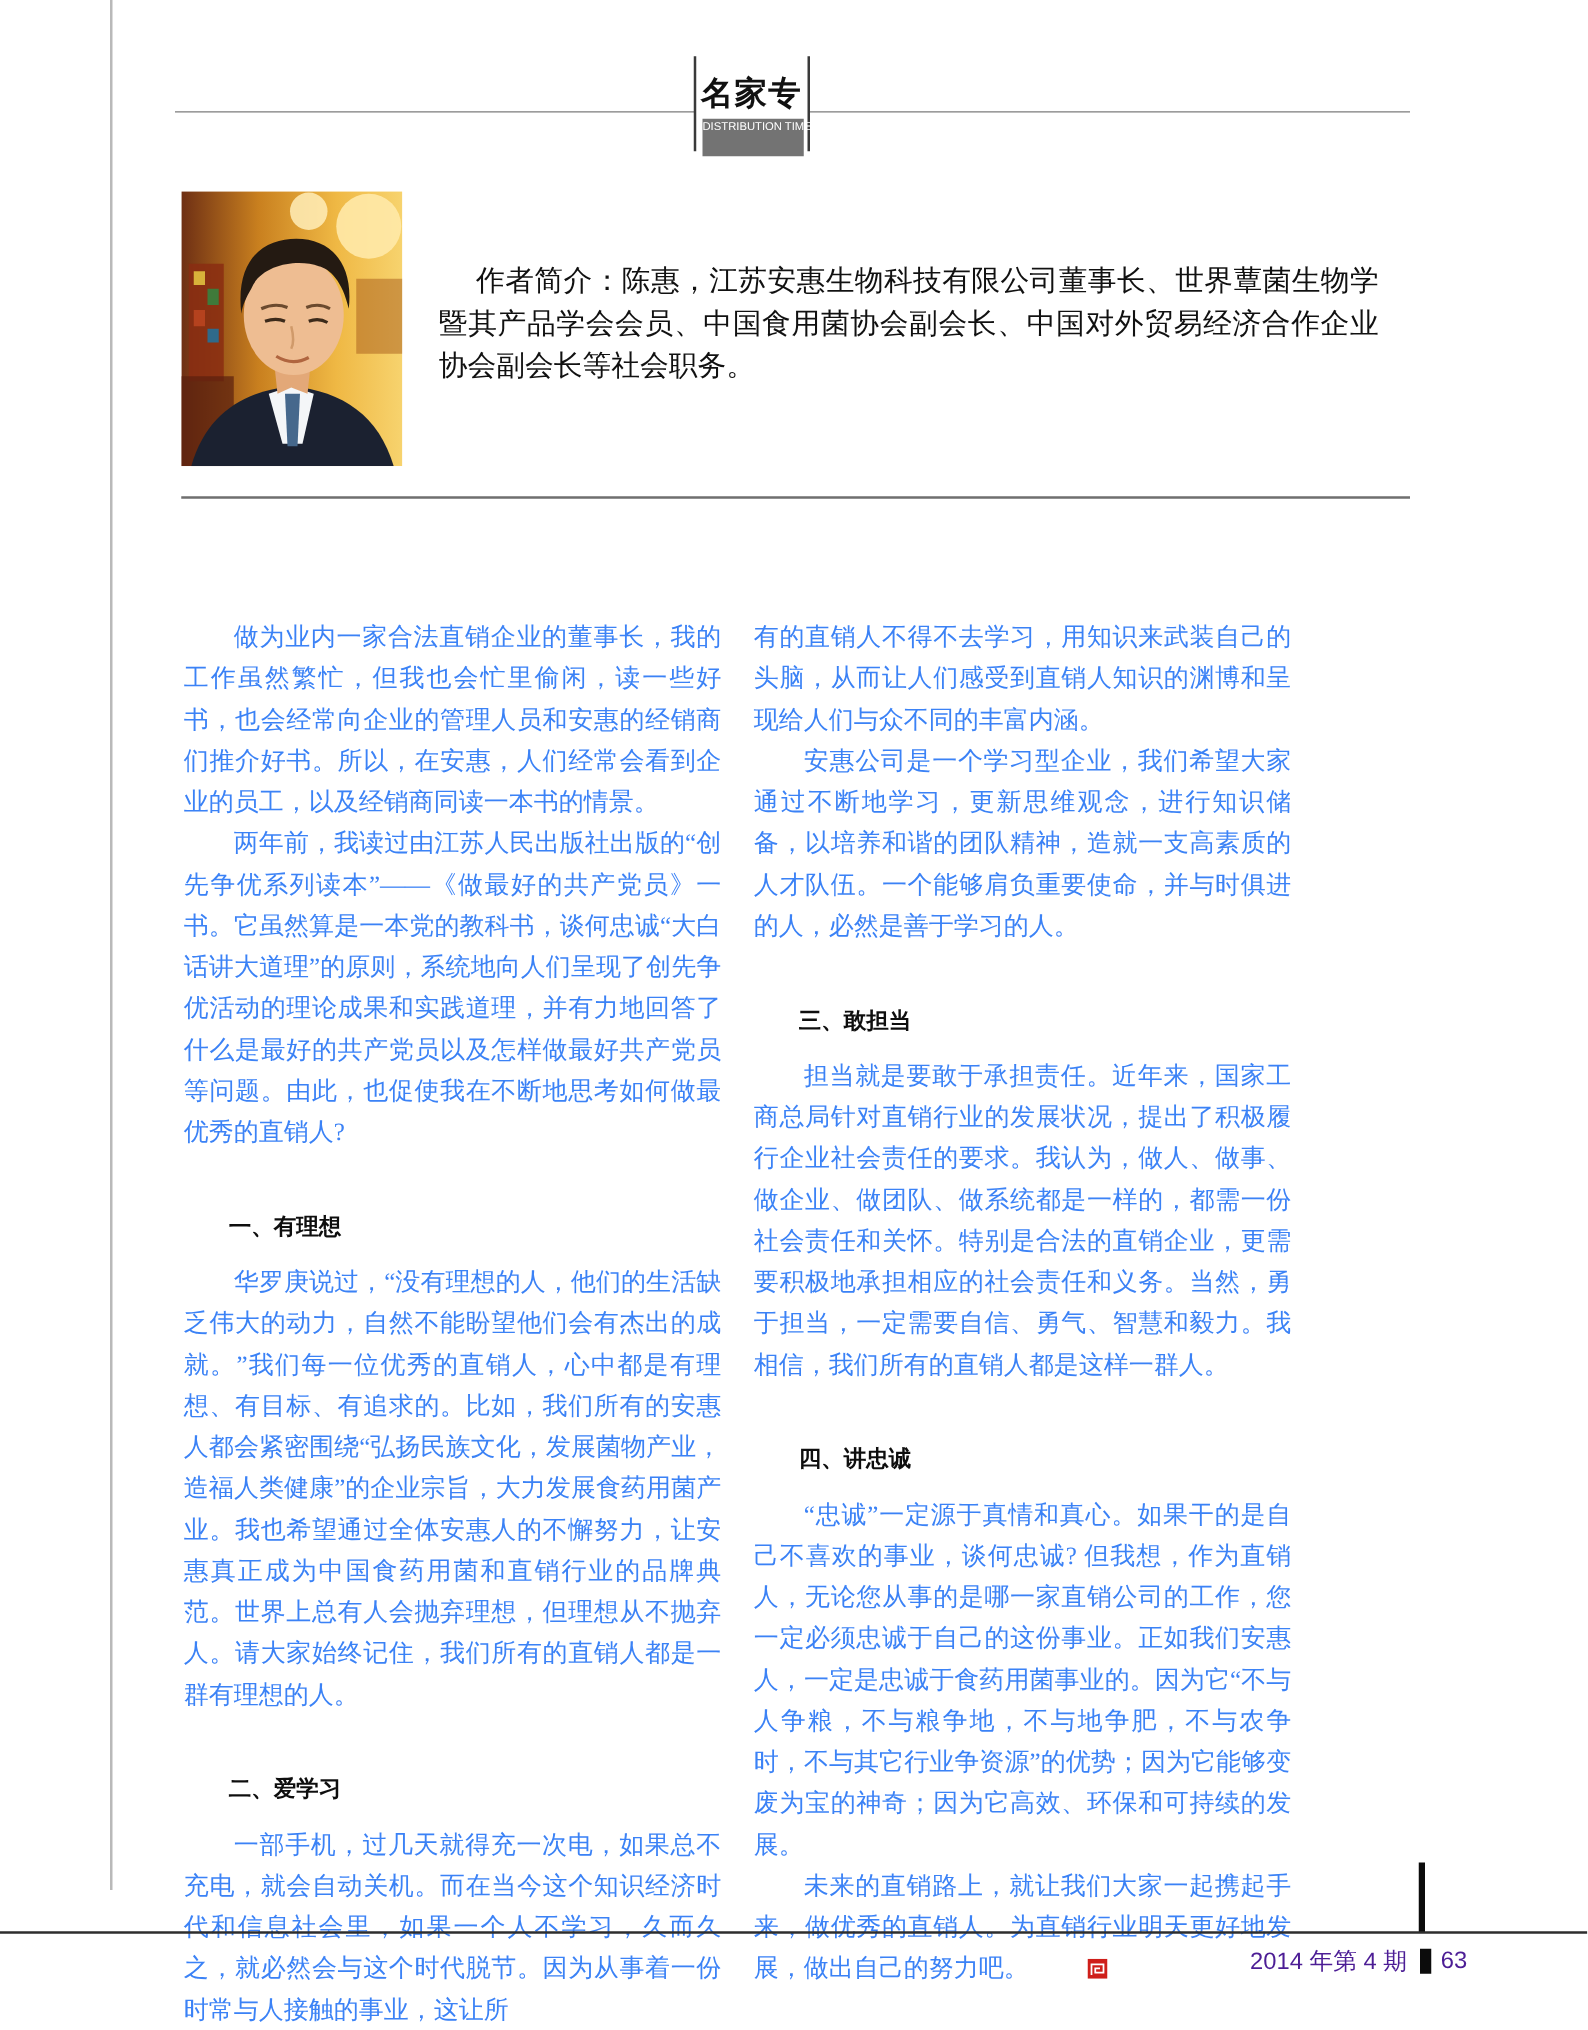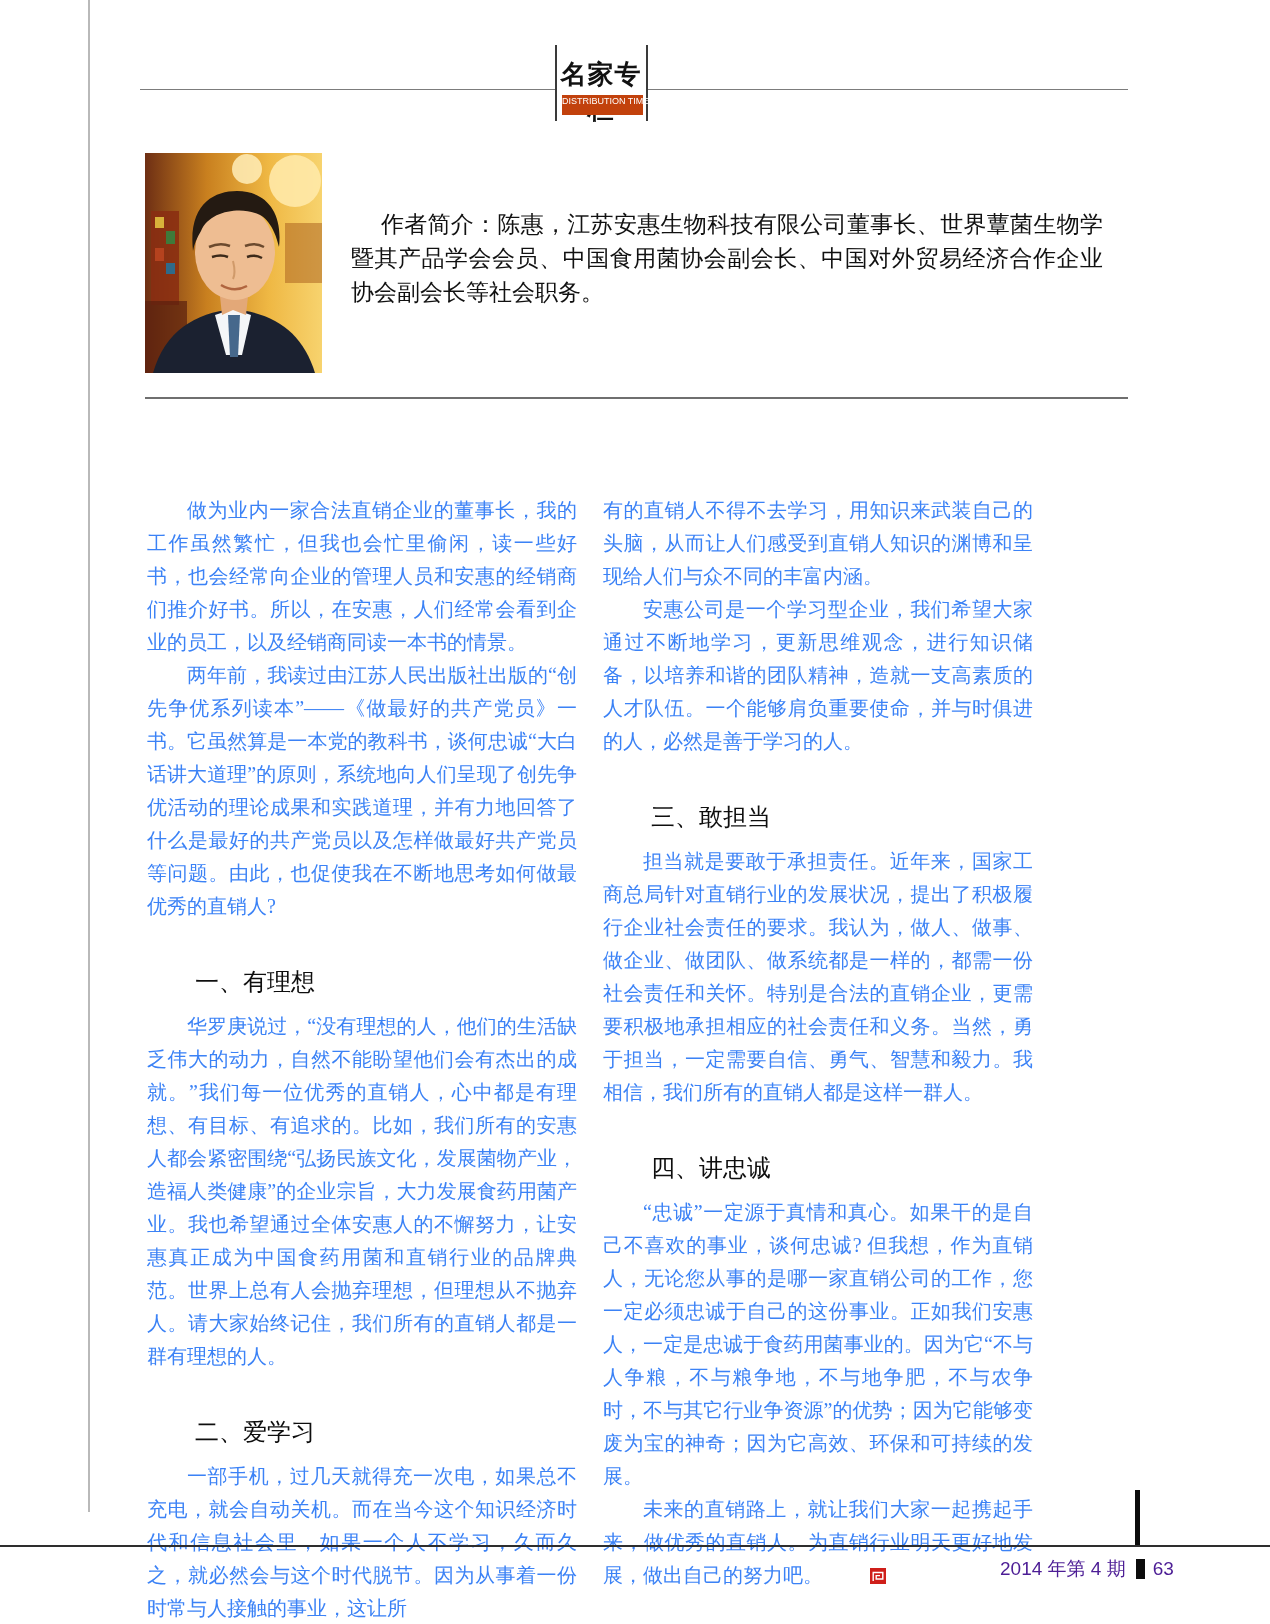--- a/index.html
+++ b/index.html
@@ -10,21 +10,21 @@
   .vline-left{position:absolute;left:88px;top:0;width:2px;height:1512px;background:#b9b9b9;}
   .hdr-rule{position:absolute;top:89px;height:1px;background:#7c7c7c;}
   .hdr-rule-l{left:140px;width:416px;}
   .hdr-rule-r{left:647px;width:481px;}
   .hdr-vline{position:absolute;top:45px;width:2px;height:76px;background:#3a3a3a;}
   .hdr-vline-l{left:555px;}
   .hdr-vline-r{left:646px;}
   .hdr-title{position:absolute;left:556px;top:57px;width:90px;text-align:center;
              font-family:Liberation Serif, serif;font-size:26px;font-weight:600;
              letter-spacing:1px;color:#111;}
-  .hdr-badge{position:absolute;left:562px;top:95px;width:81px;height:20px;background:#c2410c;
+  .hdr-badge{position:absolute;left:562px;top:95px;width:81px;height:30px;background:#737373;
              color:#ffffff;font-family:"Liberation Sans","DejaVu Sans",sans-serif;
              font-size:9px;line-height:13px;text-align:center;letter-spacing:0;white-space:nowrap;}
 
   
   .photo{position:absolute;left:145px;top:153px;width:177px;height:220px;overflow:hidden;}
   .photo svg{display:block;}
 
   
   .intro{position:absolute;left:351px;top:208px;width:752px;margin:0;
          font-size:23px;line-height:34px;text-align:justify;text-indent:1.3em;
@@ -36,21 +36,21 @@
          font-size:46px;font-weight:800;letter-spacing:4px;color:#000;}
 
   .divider{position:absolute;left:145px;top:397px;width:983px;height:2px;background:#6f6f6f;}
 
   
   .col{position:absolute;top:494px;width:430px;}
   .col-left{left:147px;}
   .col-right{left:603px;}
   .bp{margin:0;font-size:20px;line-height:33px;text-align:justify;color:#3b82f6;}
   .ind{text-indent:2em;}
-  .sh{margin:42px 0 12px;font-size:24px;line-height:33px;font-weight:normal;text-indent:2em;
+  .sh{margin:42px 0 12px;font-size:18px;line-height:33px;font-weight:bold;text-indent:2em;
       font-family:"Liberation Sans","DejaVu Sans",sans-serif;color:#0e0e0e;}
 
   .end-seal{display:inline-block;width:16px;height:16px;margin-left:7px;vertical-align:-2px;}
 
   
   .footer-rule{position:absolute;left:0;top:1545px;width:1270px;height:2px;background:#2e2e2e;}
   .footer-tick{position:absolute;left:1135px;top:1490px;width:5px;height:56px;background:#0c0c0c;}
   .footer{position:absolute;left:1000px;top:1556px;width:180px;display:flex;align-items:center;
           font-family:"Liberation Sans","DejaVu Sans",sans-serif;font-size:19px;color:#4c1d95;}
   .footer .bar{width:9px;height:20px;background:#0c0c0c;margin:0 8px 0 10px;}

